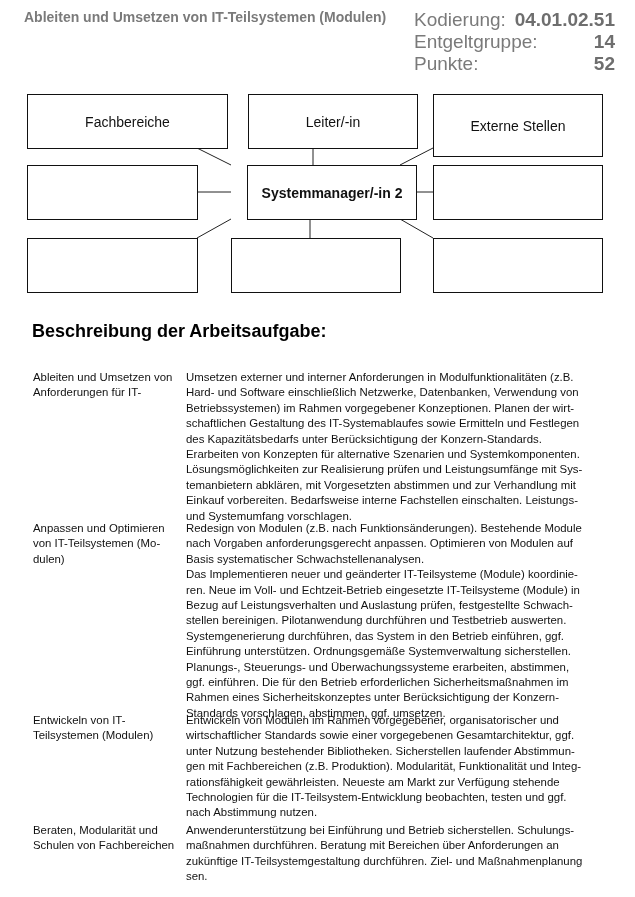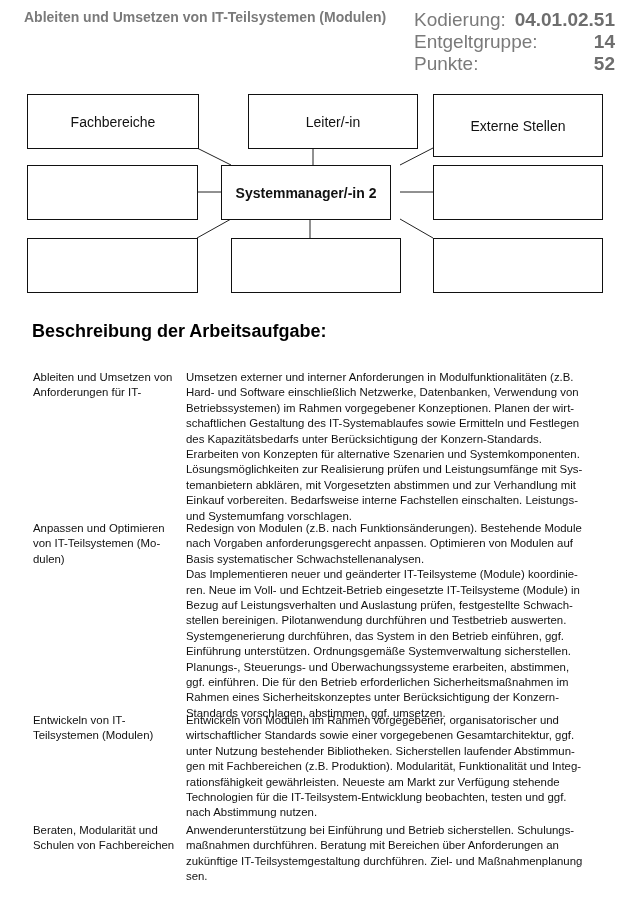--- a/index.html
+++ b/index.html
@@ -46,26 +46,26 @@
       <line x1="197" y1="148" x2="231" y2="165"></line>
       <line x1="313" y1="148" x2="313" y2="165"></line>
       <line x1="400" y1="165" x2="433" y2="148"></line>
       <line x1="197" y1="192" x2="231" y2="192"></line>
       <line x1="400" y1="192" x2="433" y2="192"></line>
       <line x1="231" y1="219" x2="197" y2="238"></line>
       <line x1="310" y1="219" x2="310" y2="238"></line>
       <line x1="400" y1="219" x2="433" y2="238"></line>
     </g>
   </svg>
-  <div class="box" style="left:27px;top:94px;width:172px;height:55px;">Fachbereiche</div>
+  <div class="box" style="left:27px;top:94px;width:201px;height:55px;">Fachbereiche</div>
   <div class="box" style="left:248px;top:94px;width:170px;height:55px;">Leiter/-in</div>
   <div class="box" style="left:433px;top:94px;width:170px;height:63px;">Externe Stellen</div>
 
   <div class="box" style="left:27px;top:165px;width:171px;height:55px;"></div>
-  <div class="box center-box" style="left:221px;top:165px;width:170px;height:55px;">Systemmanager/-in 2</div>
+  <div class="box center-box" style="left:247px;top:165px;width:170px;height:55px;">Systemmanager/-in 2</div>
   <div class="box" style="left:433px;top:165px;width:170px;height:55px;"></div>
 
   <div class="box" style="left:27px;top:238px;width:171px;height:55px;"></div>
   <div class="box" style="left:231px;top:238px;width:170px;height:55px;"></div>
   <div class="box" style="left:433px;top:238px;width:170px;height:55px;"></div>
 </div>
 
 <div class="section-title">Beschreibung der Arbeitsaufgabe:</div>
 
 <div class="task" style="top:370px;">

